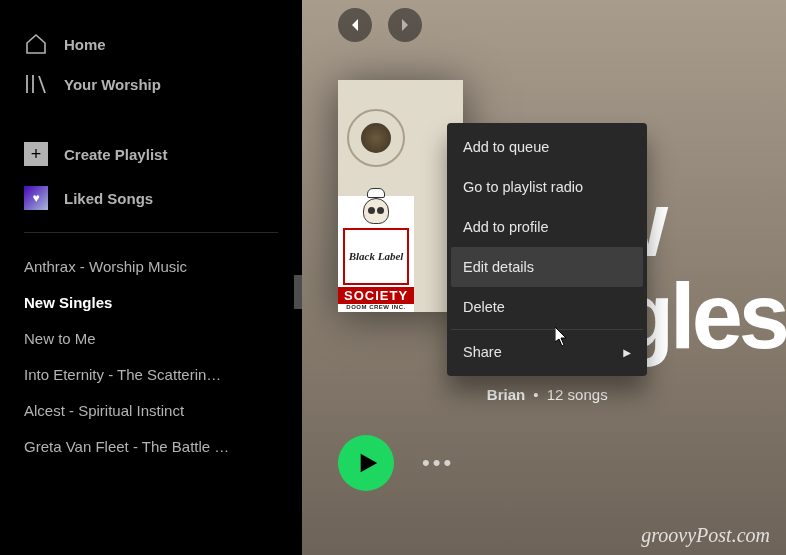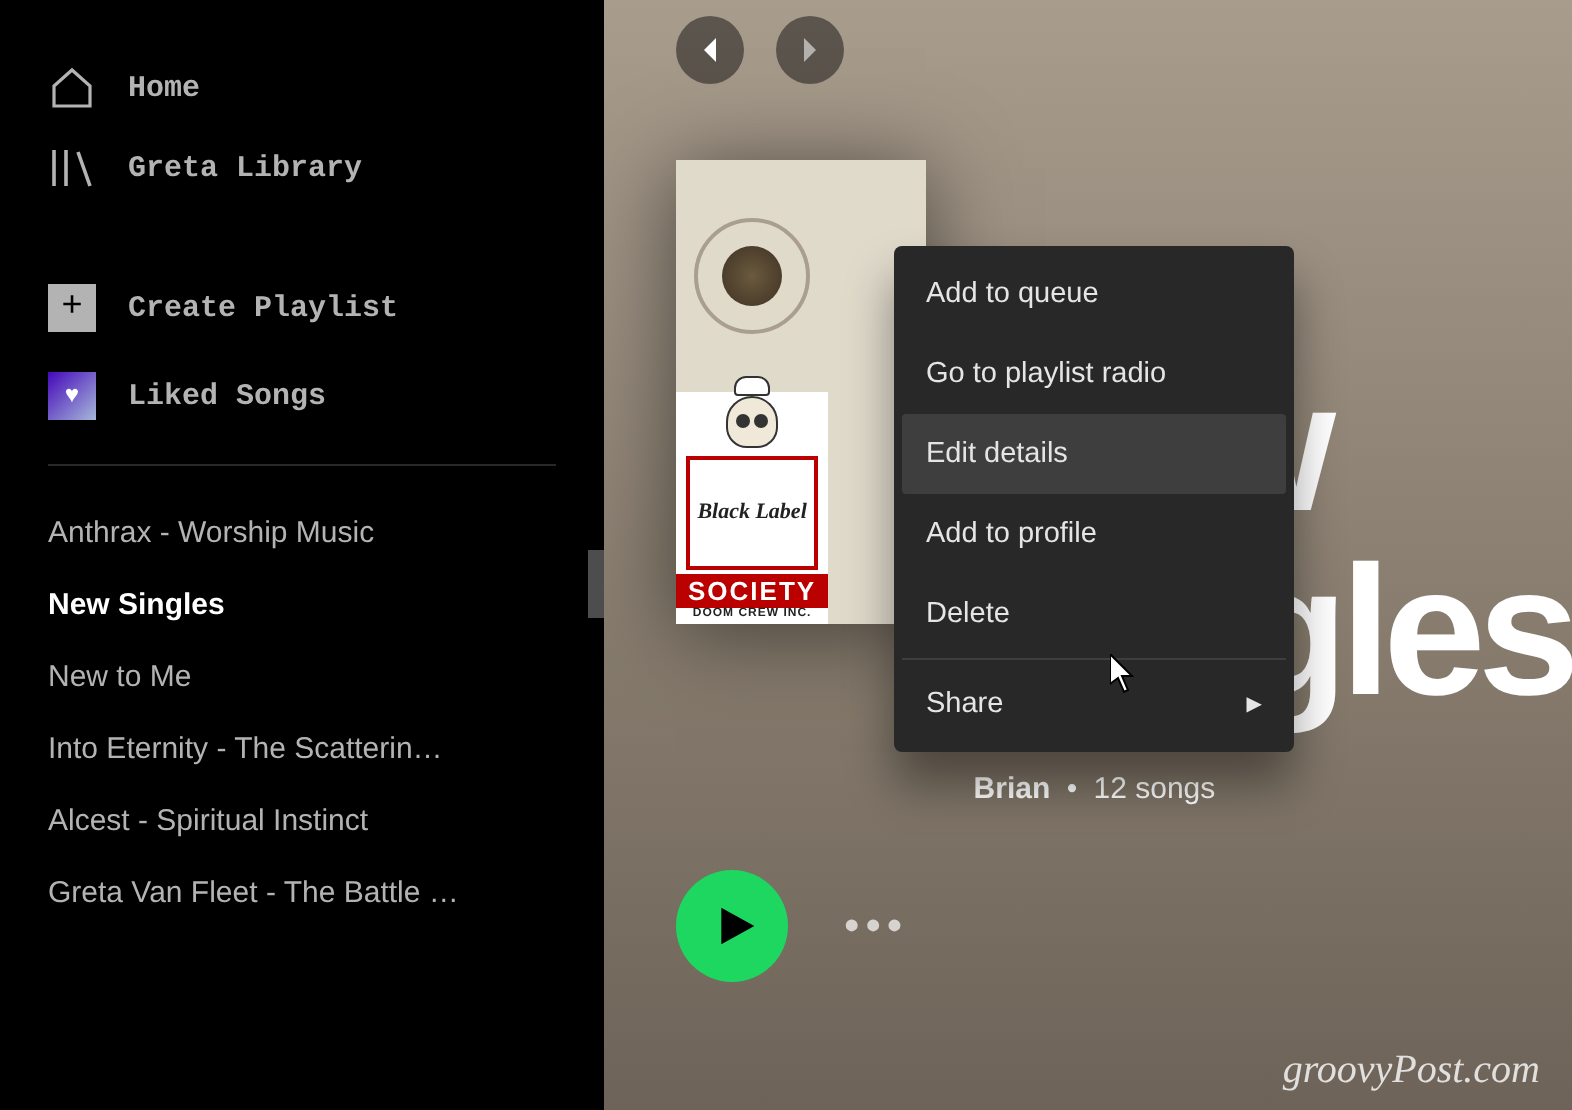--- a/index.html
+++ b/index.html
@@ -1,20 +1,20 @@
 <!DOCTYPE html>
 <html><head>
 <meta charset="utf-8">
 <style>
 * { margin: 0; padding: 0; box-sizing: border-box; }
 body { width: 786px; height: 555px; font-family: -apple-system, BlinkMacSystemFont, "Segoe UI", sans-serif; background: #000; overflow: hidden; position: relative; }
 .app { display: flex; width: 100%; height: 100%; }
 .sidebar { width: 302px; background: #000; padding: 24px 0 0 0; flex-shrink: 0; overflow: hidden; }
 .nav-main { padding: 0 24px; }
-.nav-item { display: flex; align-items: center; height: 40px; color: #b3b3b3; font-size: 15px; font-weight: 700; cursor: pointer; font-family: Liberation Mono, monospace; }
+.nav-item { display: flex; align-items: center; height: 40px; color: #b3b3b3; font-size: 15px; font-weight: 700; cursor: pointer; }
 .nav-item .icon { width: 24px; height: 24px; margin-right: 16px; display: flex; align-items: center; justify-content: center; }
 .nav-item svg { width: 24px; height: 24px; fill: currentColor; stroke: currentColor; }
 .nav-secondary { padding: 0 24px; margin-top: 28px; }
 .nav-secondary .nav-item { height: 44px; }
 .create-icon { width: 24px; height: 24px; background: #b3b3b3; display: flex; align-items: center; justify-content: center; color: #000; font-size: 18px; font-weight: 400; margin-right: 16px; }
 .liked-icon { width: 24px; height: 24px; background: linear-gradient(135deg, #4508b9, #a6b8d9); display: flex; align-items: center; justify-content: center; color: #fff; font-size: 12px; margin-right: 16px; }
 .divider { height: 1px; background: #282828; margin: 12px 24px 8px 24px; }
 .playlist-list { padding: 8px 24px 0 24px; position: relative; }
 .playlist-item { height: 36px; line-height: 36px; color: #b3b3b3; font-size: 15px; cursor: pointer; white-space: nowrap; overflow: hidden; text-overflow: ellipsis; }
 .playlist-item.active { color: #fff; font-weight: 700; }
@@ -72,21 +72,21 @@
         <span>Home</span>
       </div>
       <div class="nav-item">
         <span class="icon">
           <svg viewBox="0 0 24 24" fill="none" stroke="currentColor" stroke-width="1.8">
               <line x1="3" y1="3" x2="3" y2="21"></line>
               <line x1="9" y1="3" x2="9" y2="21"></line>
               <line x1="15" y1="4" x2="21" y2="21"></line>
             </svg>
         </span>
-        <span>Greta Library</span>
+        <span>Your Worship</span>
       </div>
     </nav>
 
     <div class="nav-secondary">
       <div class="nav-item">
         <span class="create-icon">+</span>
         <span>Create Playlist</span>
       </div>
       <div class="nav-item">
         <span class="liked-icon">♥</span>
@@ -161,22 +161,22 @@
       <div class="more-btn">•••</div>
     </div>
 
     <div class="watermark">groovyPost.com</div>
   </main>
 </div>
 
 <div class="context-menu">
   <div class="menu-item">Add to queue</div>
   <div class="menu-item">Go to playlist radio</div>
+  <div class="menu-item">Add to profile</div>
   <div class="menu-item hover">Edit details</div>
-  <div class="menu-item">Add to profile</div>
   <div class="menu-item">Delete</div>
   <div class="menu-divider"></div>
   <div class="menu-item">
     <span>Share</span>
     <span class="chev">▶</span>
   </div>
 </div>
 
 <div class="cursor">
   <svg viewBox="0 0 14 20">

